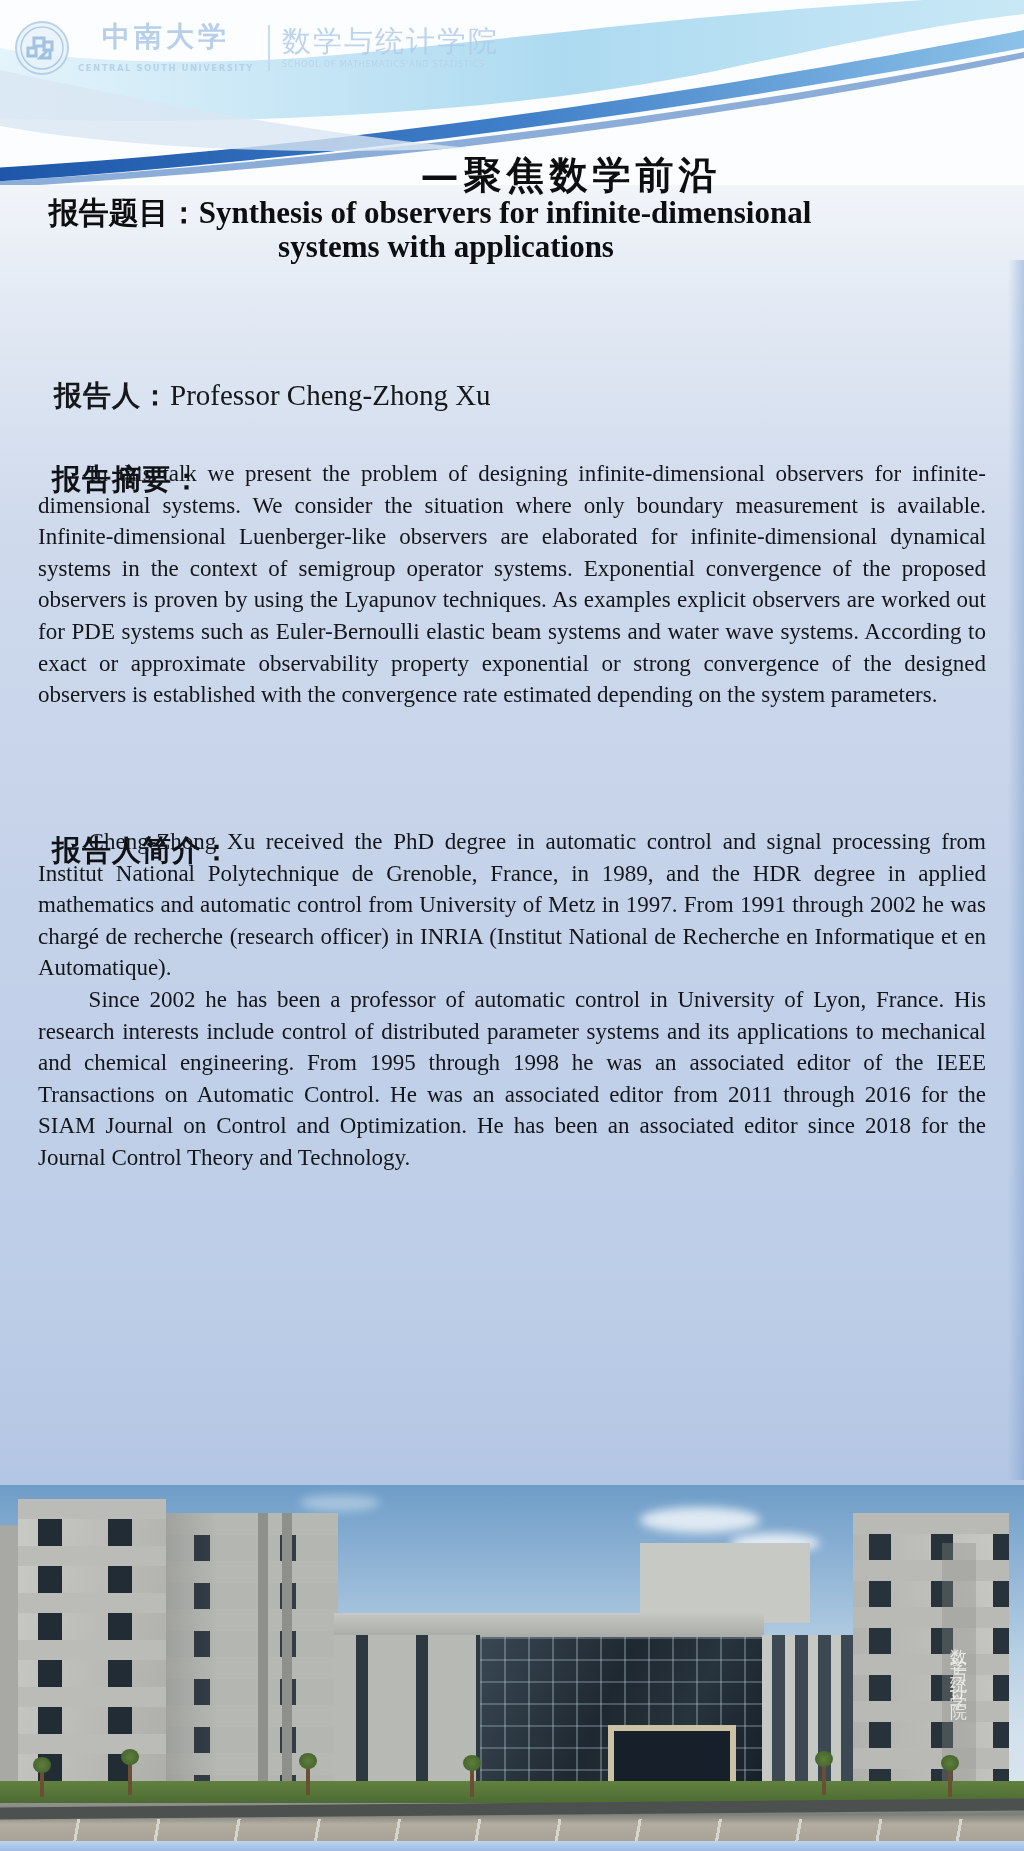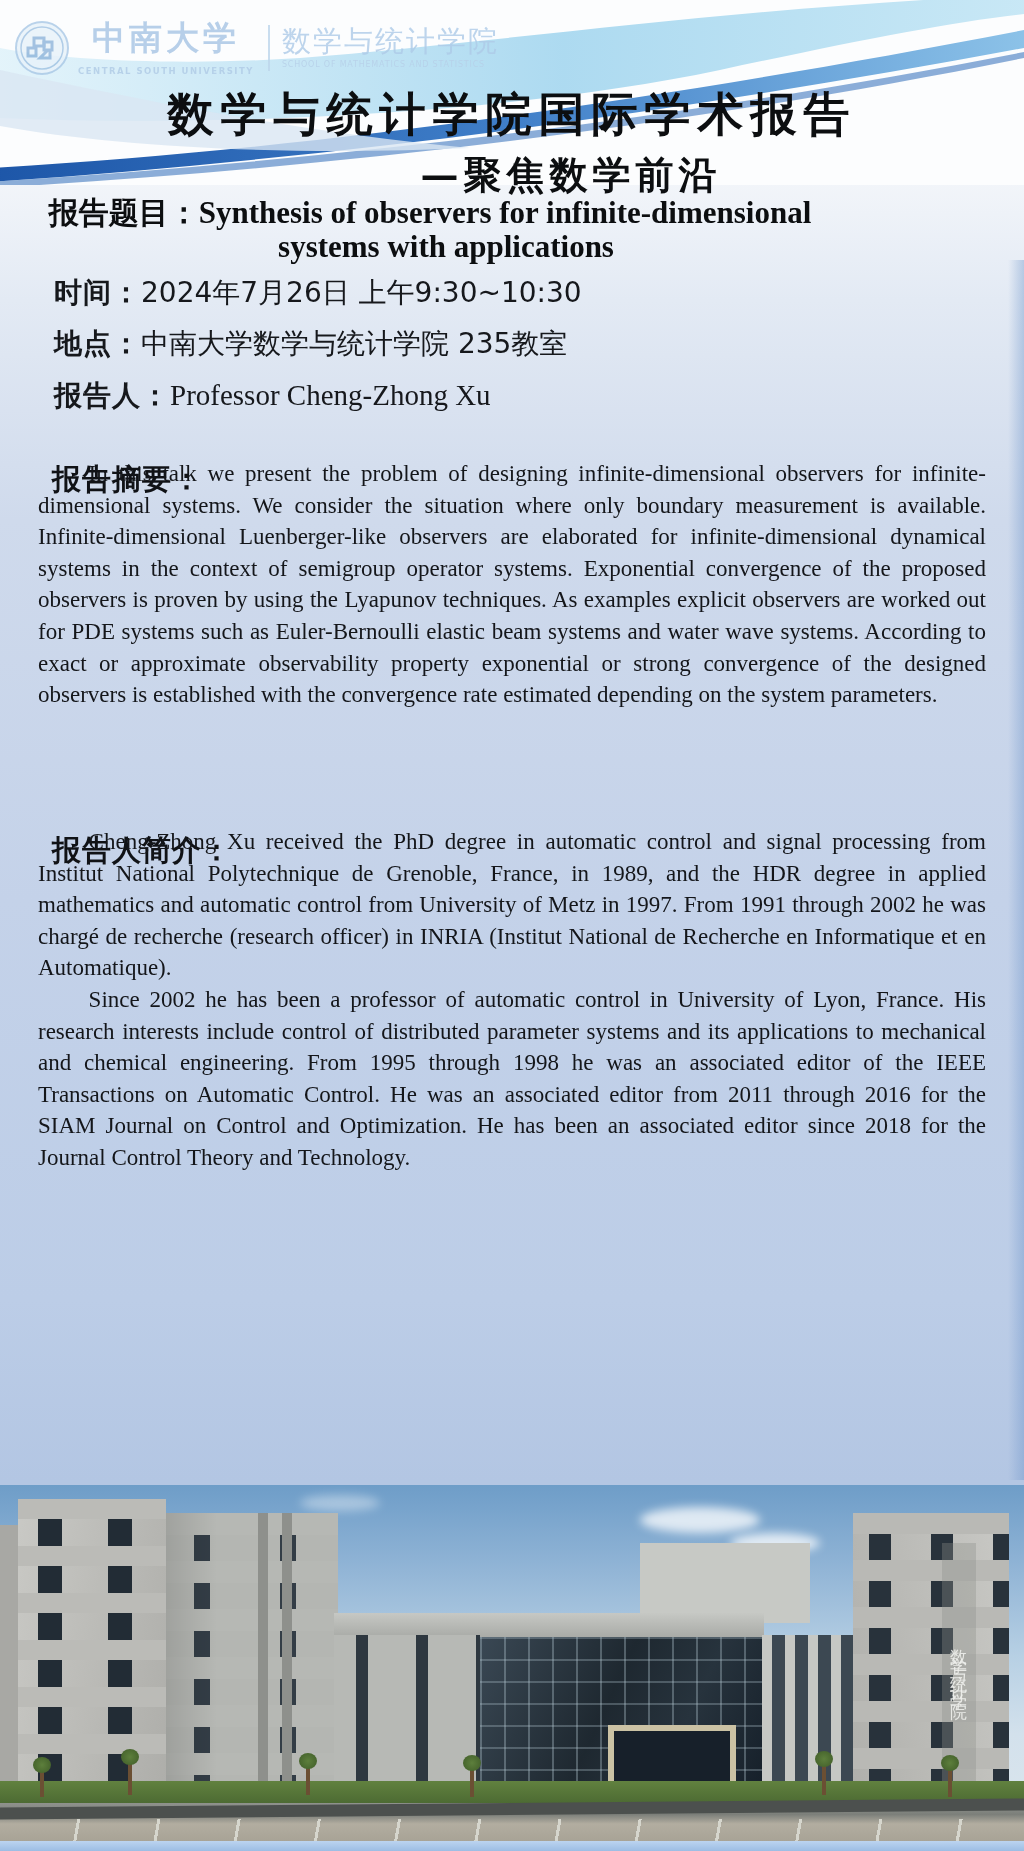--- a/index.html
+++ b/index.html
@@ -11,21 +11,21 @@
   }
   .poster{position:absolute;inset:0;}
 
   
   .header{position:absolute;top:0;left:0;width:1024px;height:185px;background:transparent;}
   .waves{position:absolute;top:0;left:0;width:1024px;height:185px;}
   .logo-row{position:absolute;top:20px;left:14px;display:flex;align-items:center;opacity:.8;}
   .emblem{width:56px;height:56px;flex:0 0 auto;}
   .logo-text{display:flex;align-items:center;}
   .univ-block{margin-left:8px;text-align:center;}
-  .univ-name{font-family:"DejaVu Serif",serif;font-weight:bold;font-size:33px;
+  .univ-name{font-family:"DejaVu Serif",serif;font-weight:bold;font-size:28px;
     color:#a6c4e4;letter-spacing:4px;line-height:1;}
   .univ-en{font-size:8.5px;color:#b0cbe6;letter-spacing:1.5px;margin-top:12px;font-weight:bold;}
   .logo-div{width:2px;height:46px;background:#bdd6ec;margin:0 12px 0 14px;}
   .school-block{text-align:left;}
   .school-name{font-size:29px;color:#aecbe8;letter-spacing:2px;line-height:1;}
   .school-en{font-size:8px;color:#b6cfe8;letter-spacing:.8px;margin-top:4px;}
 
   
   .main-title{position:absolute;top:84px;left:0;width:1024px;text-align:center;
     font-family:"DejaVu Serif",serif;font-weight:bold;font-size:46px;color:#0c0e10;
@@ -175,34 +175,27 @@
         </div>
         <div class="logo-div"></div>
         <div class="school-block">
           <div class="school-name">数学与统计学院</div>
           <div class="school-en">SCHOOL OF MATHEMATICS AND STATISTICS</div>
         </div>
       </div>
     </div>
   </div>
 
-  <div class="main-title">数学与统计学院国际学术报告</div>
   <div class="subtitle">—聚焦数学前沿</div>
 
   <div class="talk-line1">
     <span class="lbl">报告题目：</span><span class="ttl">Synthesis of observers for infinite-dimensional</span>
   </div>
   <div class="talk-line2">systems with applications</div>
 
-  <div class="info-row row-time">
-    <span class="lbl">时间：</span><span class="val-sans">2024年7月26日 上午9:30~10:30</span>
-  </div>
-  <div class="info-row row-venue">
-    <span class="lbl">地点：</span><span class="val-sans">中南大学数学与统计学院  235教室</span>
-  </div>
   <div class="info-row row-speaker">
     <span class="lbl">报告人：</span><span class="val-serif">Professor  Cheng-Zhong Xu</span>
   </div>
 
   <div class="sec-heading h-abstract">报告摘要：</div>
   <div class="body-text abstract-text">
     <p>In this talk we present the problem of designing infinite-dimensional observers for infinite-dimensional systems. We consider the situation where only boundary measurement is available. Infinite-dimensional Luenberger-like observers are elaborated for infinite-dimensional dynamical systems in the context of semigroup operator systems. Exponential convergence of the proposed observers is proven by using the Lyapunov techniques.  As examples explicit observers are worked out for PDE systems such as Euler-Bernoulli elastic beam systems and water wave systems. According to exact or approximate observability property exponential or strong convergence of the designed observers is established with the convergence rate estimated depending on the system parameters.</p>
   </div>
 
   <div class="sec-heading h-bio">报告人简介：</div>

